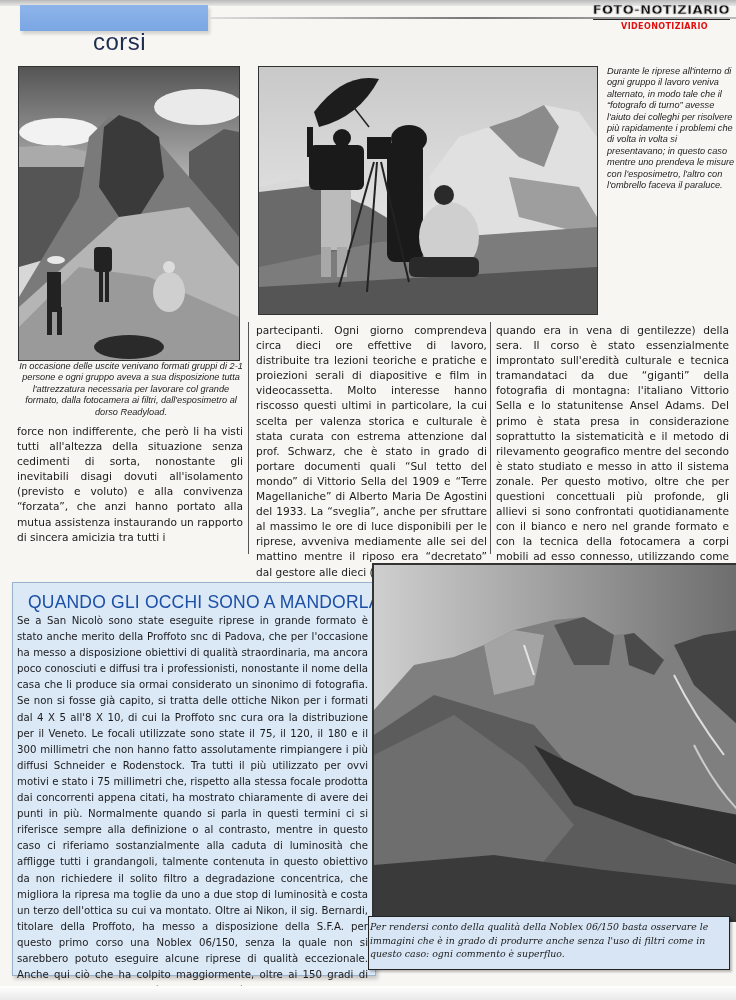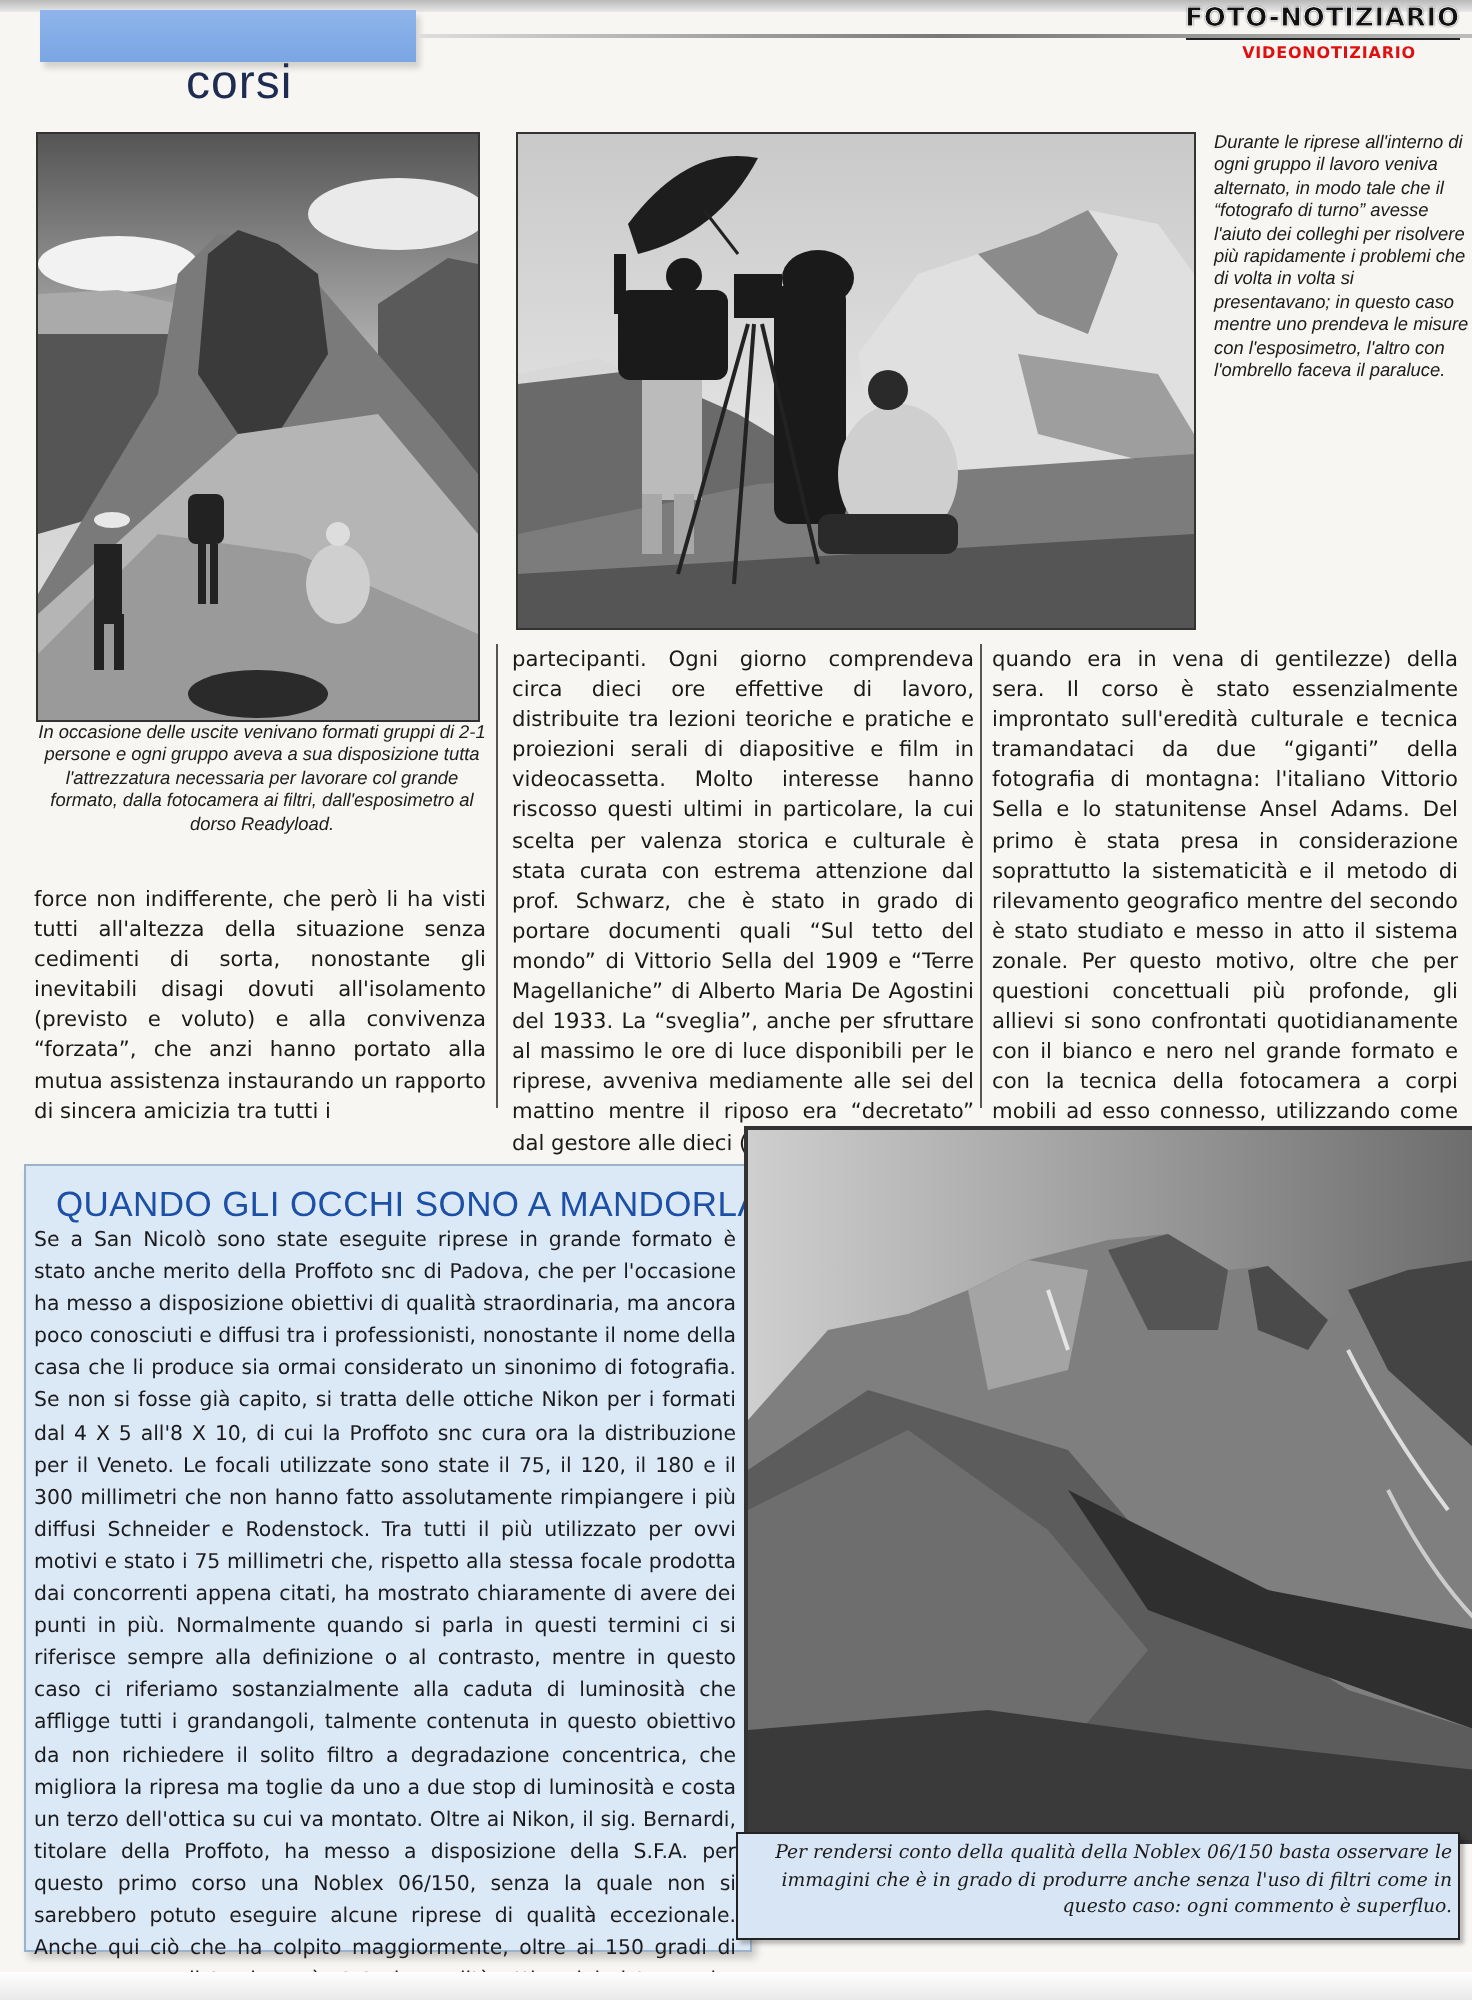--- a/index.html
+++ b/index.html
@@ -44,21 +44,21 @@
     position:absolute; font-family:Liberation Sans, sans-serif; font-style:italic;
     font-size:9.2px; line-height:11.4px; color:#1c1c1c;
   }
   .side-caption { left:607px; top:66px; width:128px; }
   .photo1-caption { left:18px; top:361px; width:226px; text-align:center; }
   .col {
     position:absolute; font-family:"DejaVu Sans", sans-serif; font-size:10.6px;
     line-height:15.1px; text-align:justify; color:#1c1a19;
     hyphens:manual;
   }
-  .col1 { left:17px; top:443px; width:226px; }
+  .col1 { left:17px; top:424px; width:226px; }
   .col2 { left:256px; top:323px; width:231px; }
   .col3 { left:496px; top:323px; width:233px; }
   .vrule { position:absolute; width:1px; background:#555; }
 
   .sidebar-box {
     position:absolute; left:12px; top:582px; width:362px; height:392px;
     background:#dbe8f5; border:1px solid #9bb2cc;
     box-shadow:2px 3px 4px rgba(0,0,0,.2);
   }
   .sidebar-title {
@@ -69,21 +69,21 @@
   .sidebar-body {
     position:absolute; left:17px; top:613px; width:351px;
     font-family:"DejaVu Sans", sans-serif; font-size:10.2px; line-height:16.1px;
     text-align:justify; color:#1b1b1e;
   }
   .photo3-caption-box {
     position:absolute; left:368px; top:916px; width:360px; height:52px;
     background:#d7e5f4; border:1px solid #222; box-shadow:2px 2px 2px rgba(0,0,0,.25);
   }
   .photo3-caption {
-    position:absolute; left:370px; top:920px; width:356px; text-align:right;
+    position:absolute; left:370px; top:920px; width:356px; text-align:left;
     font-family:"DejaVu Serif", serif; font-style:italic; font-size:9.4px; line-height:13.5px;
     color:#1a1a1a;
   }
   .bottom-shadow {
     position:absolute; left:0; top:986px; width:736px; height:14px;
     background:linear-gradient(#fff,#e9e9e9);
   }
 </style>
 </head>
 <body>

